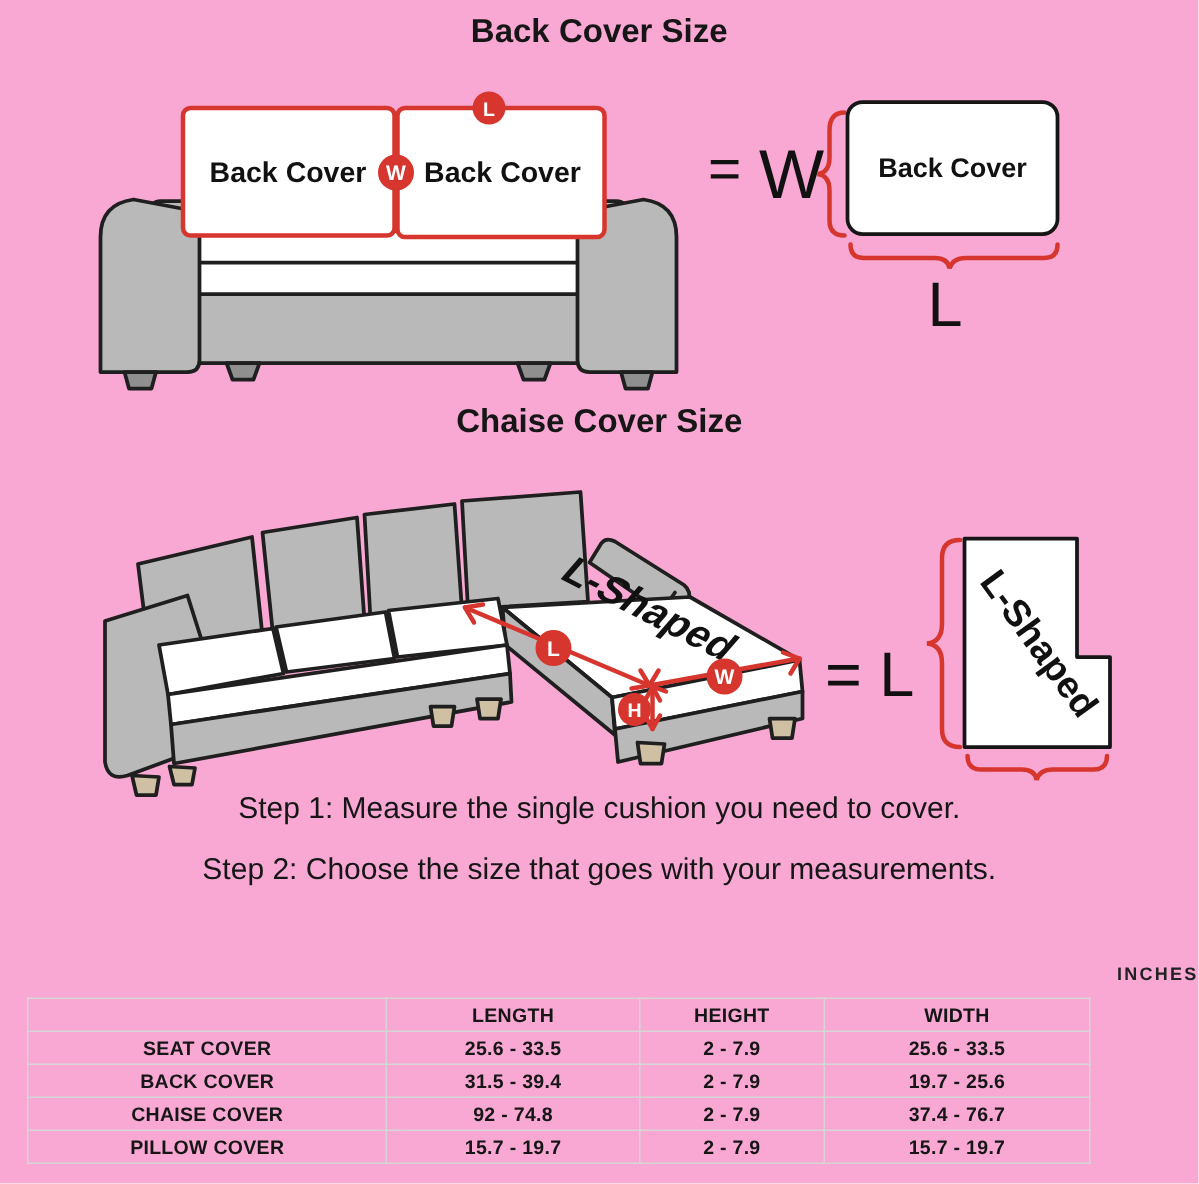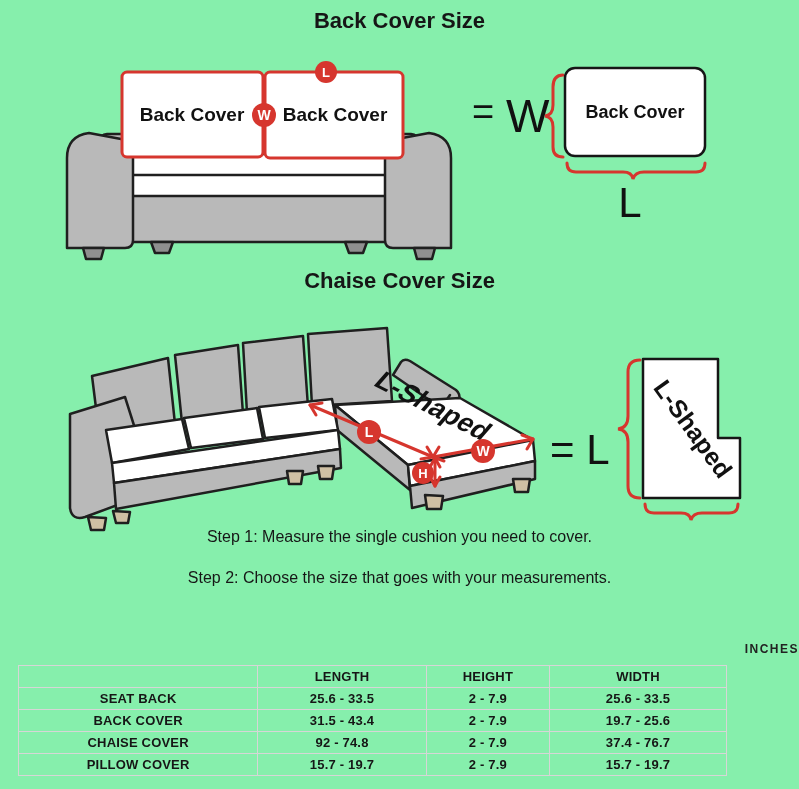--- a/index.html
+++ b/index.html
@@ -1,24 +1,24 @@
 <!DOCTYPE html>
 <html><head>
 <meta charset="utf-8">
 <style>
   html,body{margin:0;padding:0;background:#fff;}
   .page{
-    position:relative;width:799px;height:789px;background:#86efac;
+    position:relative;width:799px;height:789px;background:#f9a8d4;
     font-family:"Liberation Sans",sans-serif;color:#111;overflow:hidden;
   }
   .abs{position:absolute;}
   .section-title{
     left:0;width:799px;text-align:center;font-size:22px;font-weight:700;color:#161616;
   }
-  .step-line{left:0;width:799px;text-align:center;font-size:16px;color:#161616;}
+  .step-line{left:0;width:799px;text-align:center;font-size:20px;color:#161616;}
   .note-line{left:0;width:799px;text-align:center;font-size:16px;font-weight:700;color:#111;}
   .inches-label{left:0;width:799px;text-align:right;font-size:12px;font-weight:700;letter-spacing:1.5px;color:#222;}
   table.size-table{
     position:absolute;left:18px;top:665px;width:709px;border-collapse:collapse;
     font-size:13px;color:#161616;table-layout:fixed;border-radius:18px;
   }
   table.size-table td,table.size-table th{
     border:1px solid #d6d6d6;text-align:center;vertical-align:middle;
     height:21px;padding:0;font-weight:700;letter-spacing:0.2px;
   }
@@ -145,28 +145,28 @@
         <col class="c-wid">
       </colgroup>
     <tbody>
         <tr>
       <th></th>
       <th>LENGTH</th>
       <th>HEIGHT</th>
       <th>WIDTH</th>
     </tr>
     <tr>
-      <td>SEAT BACK</td>
+      <td>SEAT COVER</td>
       <td>25.6 - 33.5</td>
       <td>2 - 7.9</td>
       <td>25.6 - 33.5</td>
     </tr>
     <tr>
       <td>BACK COVER</td>
-      <td>31.5 - 43.4</td>
+      <td>31.5 - 39.4</td>
       <td>2 - 7.9</td>
       <td>19.7 - 25.6</td>
     </tr>
     <tr>
       <td>CHAISE COVER</td>
       <td>92 - 74.8</td>
       <td>2 - 7.9</td>
       <td>37.4 - 76.7</td>
     </tr>
     <tr>

